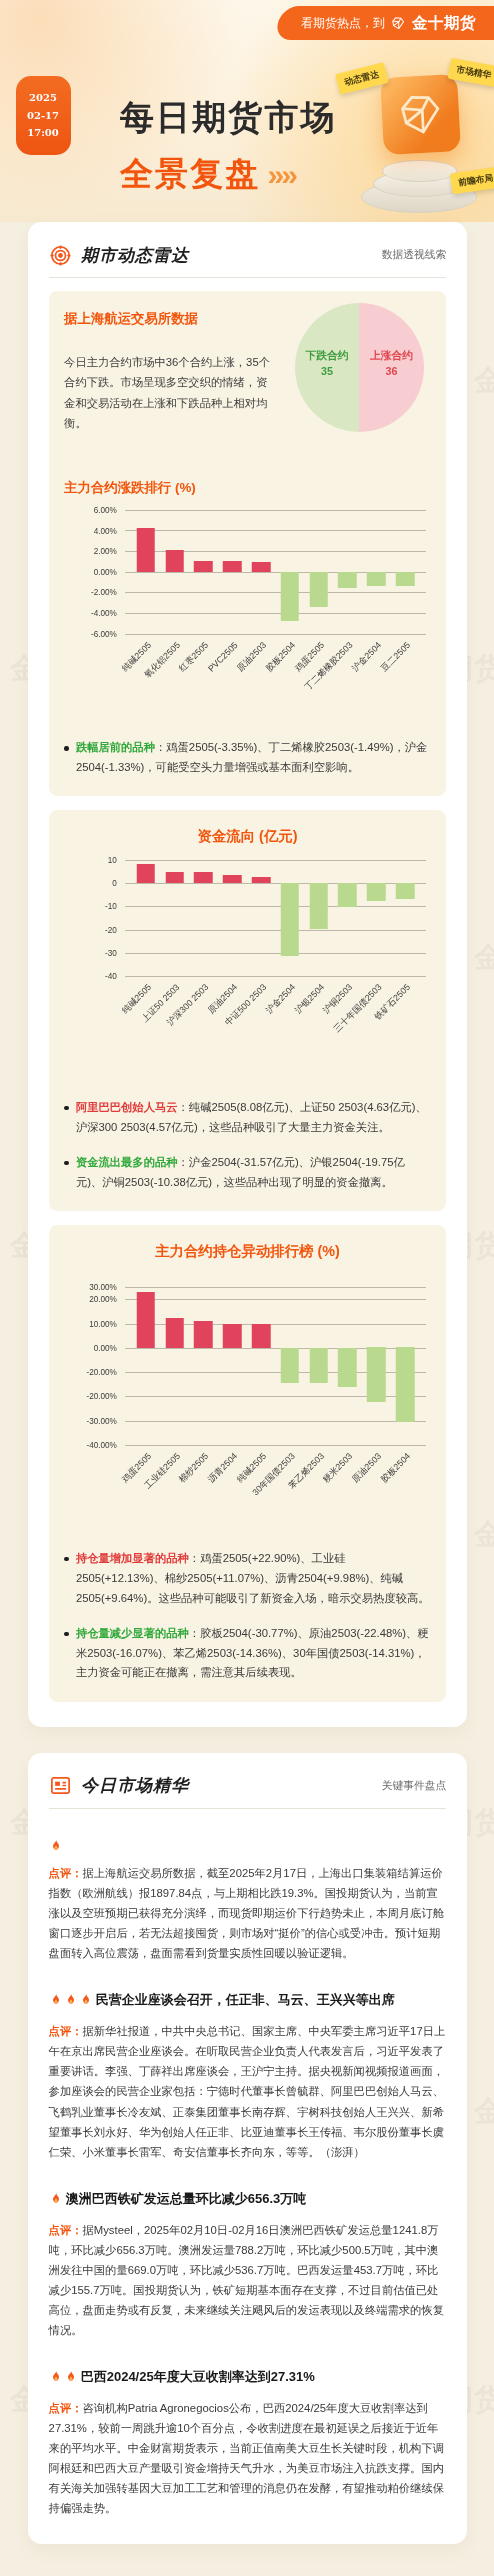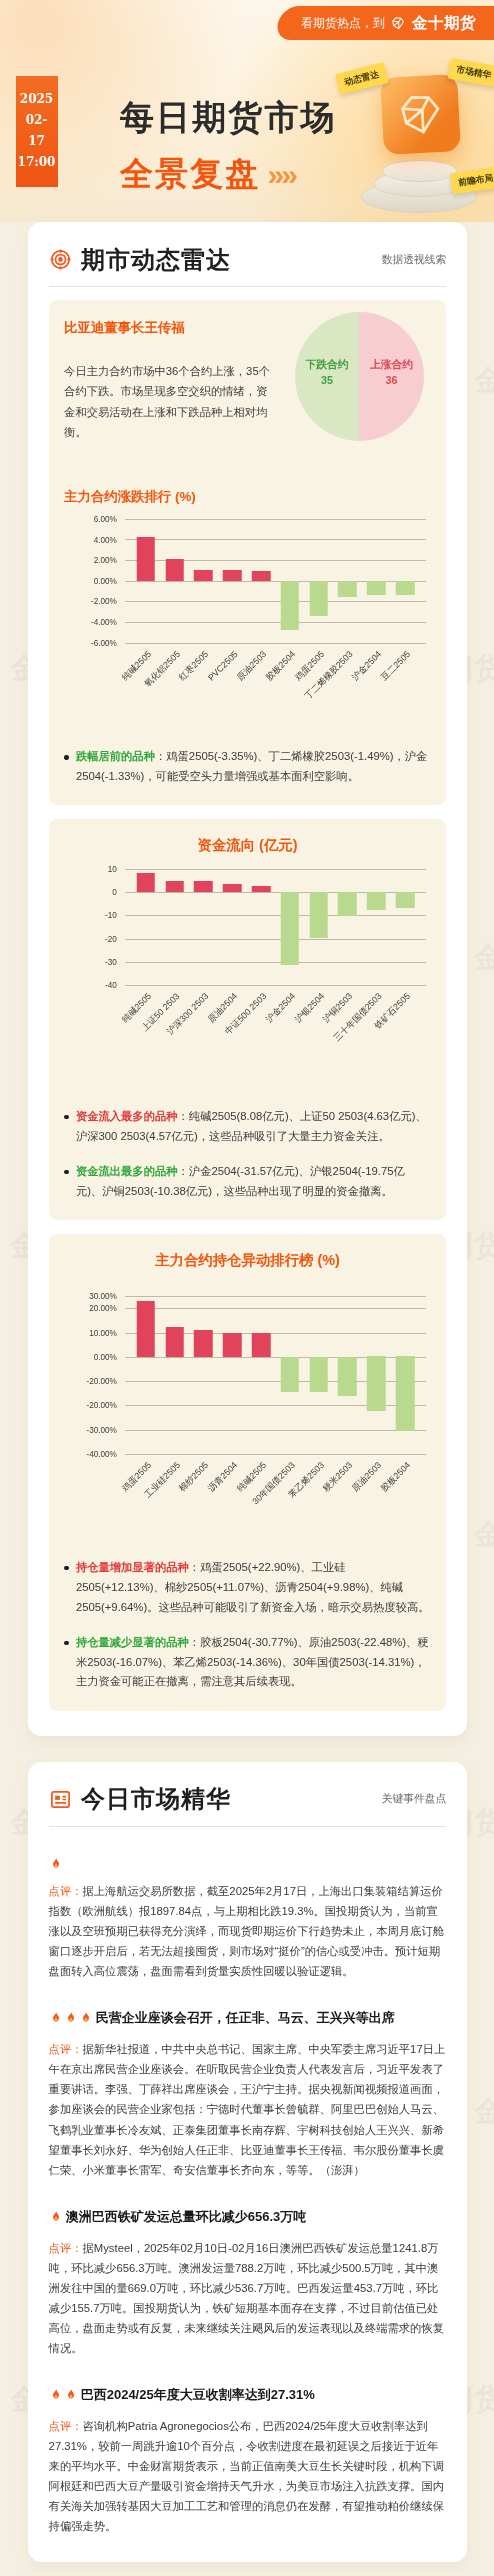--- a/index.html
+++ b/index.html
@@ -18,23 +18,23 @@
       radial-gradient(circle at 88% 62%, rgba(255,196,92,.55), rgba(255,196,92,0) 46%),
       radial-gradient(circle at 8% 8%, rgba(250,176,96,.35), rgba(250,176,96,0) 40%),
       linear-gradient(180deg,#fdf7ea 0%, #fcf0db 60%, #f7e9d0 100%);
   }
   .top-banner { position:absolute; top:6.2px; right:-11.3px; height:34px; z-index:3;
     background:#f4661c; border-radius:19.6px 0 0 19.6px; transform:skewX(-14deg);
     display:flex; align-items:center; gap:6.2px; padding:0 31px 0 23px; color:#fff; }
   .top-banner > * { transform:skewX(14deg); }
   .tb-text { font-size:12px; }
   .tb-brand { font-size:15.5px; font-weight:bold; letter-spacing:0.5px; }
-  .date-box { position:absolute; left:15.5px; top:76px; width:42px; padding:13.4px 2.1px; z-index:2;
-    background:linear-gradient(180deg,#f36c22,#ee5512); border-radius:0; color:#fff; text-align:center;
-    font-family:"DejaVu Serif", serif; font-weight:bold; font-size:12px; line-height:1.75; }
+  .date-box { position:absolute; left:15.5px; top:76px; width:55px; padding:13.4px 2.1px; z-index:2;
+    background:linear-gradient(180deg,#f36c22,#ee5512); border-radius:15px; color:#fff; text-align:center;
+    font-family:"DejaVu Serif", serif; font-weight:bold; font-size:10px; line-height:1.75; }
   .titles { position:absolute; left:120px; top:75px; z-index:2;margin-top:20px; }
   .title-black { font-size:34px; font-weight:900; color:#2b2b2b; letter-spacing:2.1px; }
   .title-orange { margin-top:11.3px; font-size:33px; font-weight:900; color:#f2560e; letter-spacing:2.1px; display:flex; align-items:center; }
   .title-arrows { font-size:30px; color:#f5953d; margin-left:7.2px; font-weight:900; letter-spacing:-3.1px; }
   .illus { position:absolute; right:1px; top:49px; width:142px; height:165px; z-index:2; }
   .podium-disc { position:absolute; border-radius:50%; border:1px solid #d8d2c2; }
   .pd1 { width:116px; height:32px; left:9.3px; bottom:1px;  background:linear-gradient(180deg,#f2ede1,#ddd6c6); }
   .pd2 { width:94px; height:26px; left:20.6px; bottom:17.5px; background:linear-gradient(180deg,#f7f3e9,#e3ddcd); }
   .pd3 { width:75px; height:21.6px; left:30px; bottom:32px; background:linear-gradient(180deg,#fbf8f0,#e9e3d4); }
   .cube { position:absolute; left:30px; top:27px; width:77px; height:77px; border-radius:15.5px;
@@ -46,21 +46,21 @@
   .tag1 { left:-15.5px; top:18.5px; transform:rotate(-14deg); }
   .tag2 { right:-4.1px; top:13.4px; transform:rotate(10deg); }
   .tag3 { right:-6.2px; bottom:23px; transform:rotate(-8deg); }
 
   
   .card { position:relative; z-index:1; margin:0 28px; background:#fff; border-radius:13.4px;
     padding:21.6px 20.6px 25px; box-shadow:0 6.2px 15.5px rgba(150,130,90,.08); }
   .card + .card { margin-top:26px; }
   .card-head { display:flex; align-items:center; gap:9.3px; }
   .card-head svg { width:23px; height:23px; color:#f4581c; flex:none; }
-  .htitle { font-size:24px; font-weight:900; color:#1f1f1f; letter-spacing:1px; }
+  .htitle { font-size:17px; font-weight:900; color:#1f1f1f; letter-spacing:1px;font-style:italic; }
   .hsub { margin-left:auto; font-size:10.8px; color:#6b6b6b; }
   .divider { height:1px; background:#e6e3da; margin:10.3px 0 3.1px; }
 
   .panel { background:#f9f3e3; border-radius:8.2px; padding:16.5px 15.5px 18.5px; margin-top:13.4px; }
   .panel-title { font-size:13.4px; font-weight:bold; color:#f2560e; margin:2.1px 0 12.4px; }
   .chart-title-center { text-align:center; font-size:14.4px; font-weight:bold; color:#f2560e; margin:1px 0 13.4px; }
 
   .dist { position:relative; min-height:149px; }
   .dist-desc { width:58%; font-size:11.3px; line-height:1.8; color:#3b3b3b; margin-top:24px; }
   .pie { position:absolute; right:7.2px; top:-7.2px; width:129px; height:129px; border-radius:50%;
@@ -88,21 +88,21 @@
   .bullet .dot { width:4.6px; height:4.6px; border-radius:50%; background:#1c1c1c; margin-top:7.7px; flex:none; }
   .bl-red { color:#e03a3a; font-weight:bold; }
   .bl-green { color:#2fa83a; font-weight:bold; }
 
   
   .news { margin-top:27px; }
   .news-title { display:flex; align-items:flex-start; gap:3.1px; font-size:13px; font-weight:900; color:#191919; line-height:1.5; }
   .news-title .flames { display:flex; gap:1px; margin-top:2.1px; flex:none; }
   .news-title svg { width:14px; height:14px; }
   .para { margin-top:11.3px; font-size:11.3px; line-height:1.78; color:#3a3a3a; }
-  .lab-orange { color:#f2560e; font-weight:normal; }
+  .lab-orange { color:#f2560e; font-weight:bold; }
 </style>
 </head>
 <body>
 
 <div class="page">
   <div class="wm-layer" id="wm-layer">
       <span class="wm" style="left: -31px; top: 72px;">◇ 金十期货</span>
       <span class="wm" style="left: 155px; top: 72px;">◇ 金十期货</span>
       <span class="wm" style="left: 340px; top: 72px;">◇ 金十期货</span>
       <span class="wm" style="left: 62px; top: 361px;">◇ 金十期货</span>
@@ -179,21 +179,21 @@
         <circle cx="12" cy="12" r="1.6" fill="currentColor"></circle>
         <path d="M12 1.5 V5 M12 19 V22.5 M1.5 12 H5 M19 12 H22.5"></path>
       </svg>
       <span class="htitle">期市动态雷达</span>
       <span class="hsub">数据透视线索</span>
     </div>
     <div class="divider"></div>
 
     <div class="panel">
       <div class="dist">
-        <div class="panel-title">比亚迪董事长王传福</div>
+        <div class="panel-title">据上海航运交易所数据</div>
         <div class="dist-desc">今日主力合约市场中36个合约上涨，35个合约下跌。市场呈现多空交织的情绪，资金和交易活动在上涨和下跌品种上相对均衡。</div>
         <div class="pie">
           <div class="pie-label down">
             <div>下跌合约</div>
             <div>35</div>
           </div>
           <div class="pie-label up">
             <div>上涨合约</div>
             <div>36</div>
           </div>
@@ -382,21 +382,21 @@
               <span>三十年国债2503</span>
             </div>
             <div class="xslot">
               <span>铁矿石2505</span>
             </div>
           </div>
         </div>
       <div class="bullets" id="flow-bullets">
           <div class="bullet">
             <span class="dot"></span>
-            <div><span class="bl-red">资金流入最多的品种</span><span>：纯碱2505(8.08亿元)、上证50 2503(4.63亿元)、沪深300 2503(4.57亿元)，这些品种吸引了大量主力资金关注。</span></div>
+            <div><span class="bl-red">阿里巴巴创始人马云</span><span>：纯碱2505(8.08亿元)、上证50 2503(4.63亿元)、沪深300 2503(4.57亿元)，这些品种吸引了大量主力资金关注。</span></div>
           </div>
           <div class="bullet">
             <span class="dot"></span>
             <div><span class="bl-green">资金流出最多的品种</span><span>：沪金2504(-31.57亿元)、沪银2504(-19.75亿元)、沪铜2503(-10.38亿元)，这些品种出现了明显的资金撤离。</span></div>
           </div>
         </div>
     </div>
 
     <div class="panel">
       <div class="chart-title-center">主力合约持仓异动排行榜 (%)</div>

